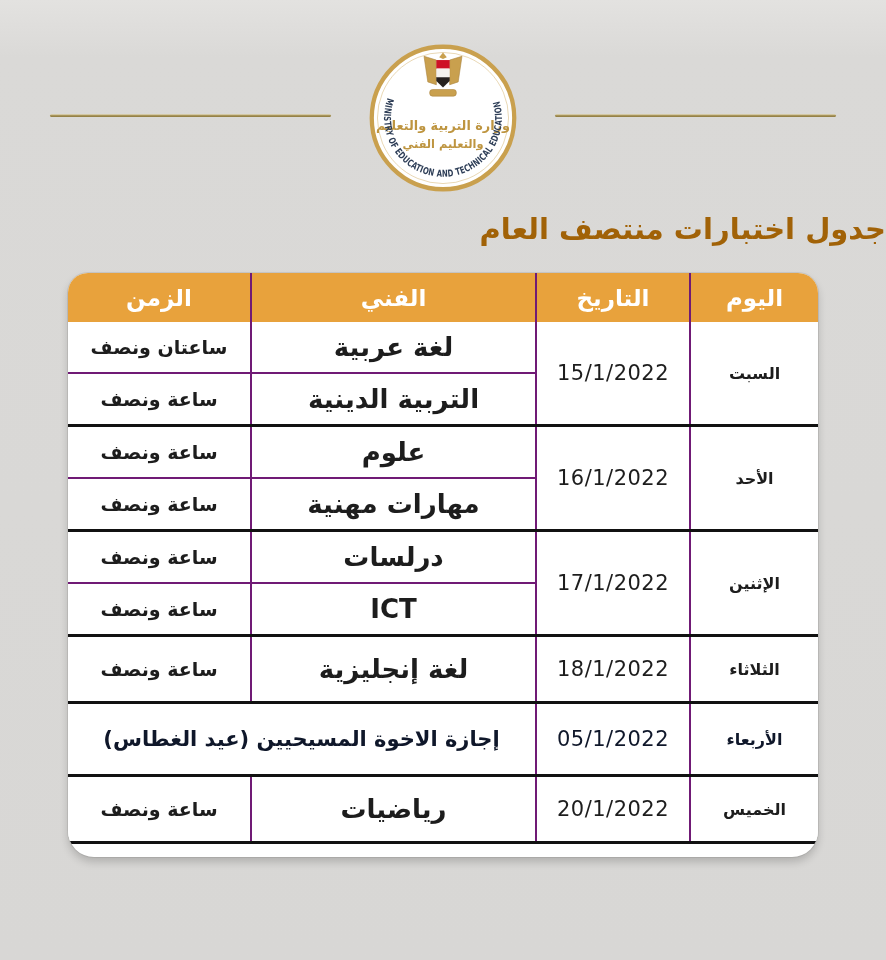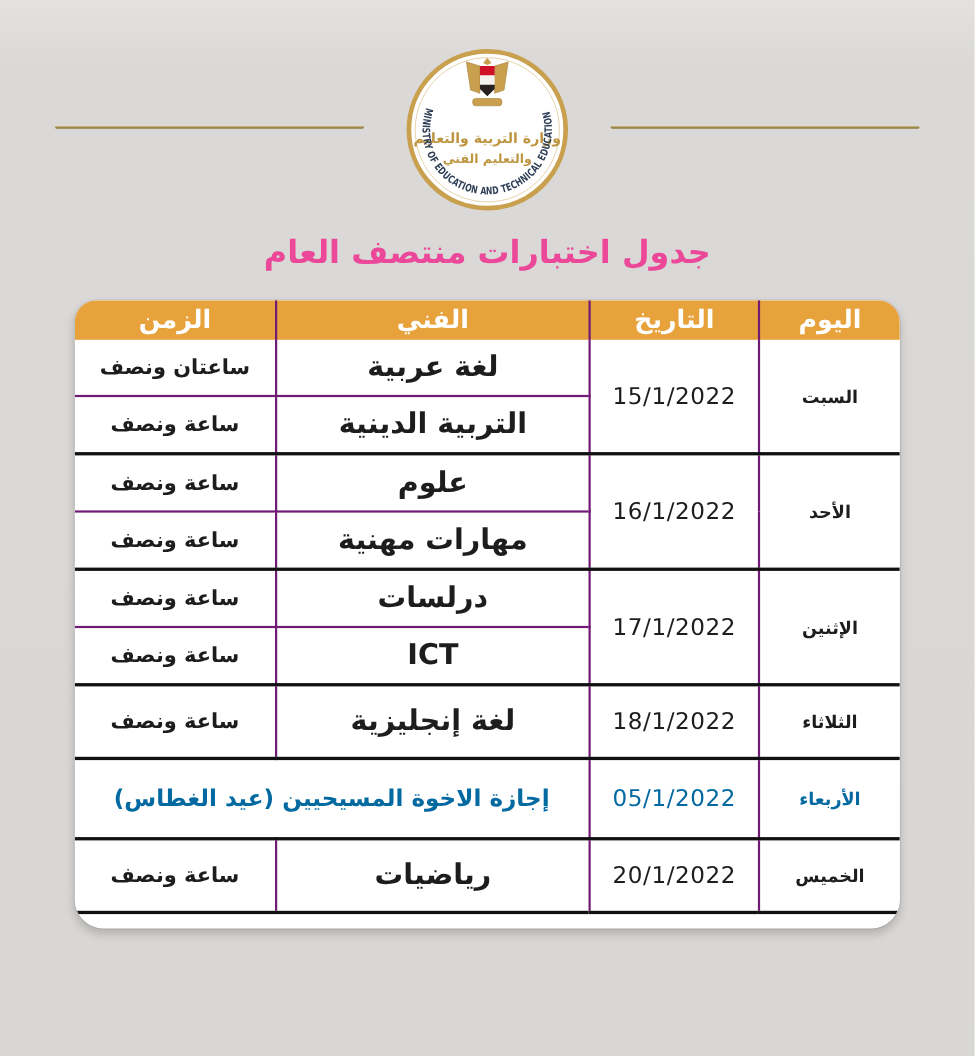--- a/index.html
+++ b/index.html
@@ -21,22 +21,22 @@
   .gold-line.left{left:50px;}
   .gold-line.right{right:50px;}
   .logo-wrap{position:absolute;left:50%;top:42px;transform:translateX(-50%);}
 
   
   .page-title{
     margin-top:28px;text-align:center;direction:rtl;
     font-size:31px;font-weight:bold;color:#1b1b1b;letter-spacing:0;
   }
   .page-subtitle{
-    margin-top:12px;text-align:center;direction:rtl;
-    font-size:29px;font-weight:bold;color:#ec4899;
+    margin-top:12px;text-align:right;direction:rtl;
+    font-size:29px;font-weight:bold;color:#a16207;
   }
 
   
   .card{
     width:750px;margin:27px auto 0;background:#ffffff;
     border-radius:20px 20px 26px 26px;
     overflow:hidden;
     padding-bottom:13px;
     box-shadow:0 5px 9px rgba(0,0,0,0.18), 0 0 0 1px #c9c8c6;
   }
@@ -52,31 +52,31 @@
   table.exam thead th{border-top:none;border-bottom:none;}
   table.exam th:first-child, table.exam td.c-day{border-right:none;}
   table.exam th:last-child,  table.exam td.c-time, table.exam td.c-holiday{border-left:none;}
   tbody.grp{border-top:3.5px solid #111;}
   tbody.grp:first-of-type{border-top:none;}
   tbody.grp:first-of-type tr:first-child td{border-top:none;margin-left:12px;}
   tbody.grp:last-of-type tr:last-child td{border-bottom:3.5px solid #111;}
 
   thead th{
     background:#e8a23c;color:#ffffff;
-    height:36px;font-size:23px;font-weight:bold;
+    height:49px;font-size:23px;font-weight:bold;
   }
   td{color:#1d1d1d;background:#ffffff;}
   td.c-day{font-size:16px;font-weight:bold;}
   td.c-date{font-size:21px;font-weight:normal;direction:ltr;letter-spacing:0.5px;}
   td.c-subject{font-size:26px;font-weight:bold;}
   td.c-time{font-size:19px;font-weight:bold;}
   tbody.h2 td{height:50px;}
   tbody.h1 td{height:64px;}
   tbody.hw td{height:70px;}
-  tbody.holiday td{color:#0369a1;}
+  tbody.holiday td{color:#0f172a;}
   td.c-holiday{font-size:21px;font-weight:bold;color:#dfa02f;}
 
   
   .ringtxt{font-family:"DejaVu Sans",sans-serif;font-weight:bold;}
 </style>
 </head>
 <body>
 
 <div class="stage">
 

